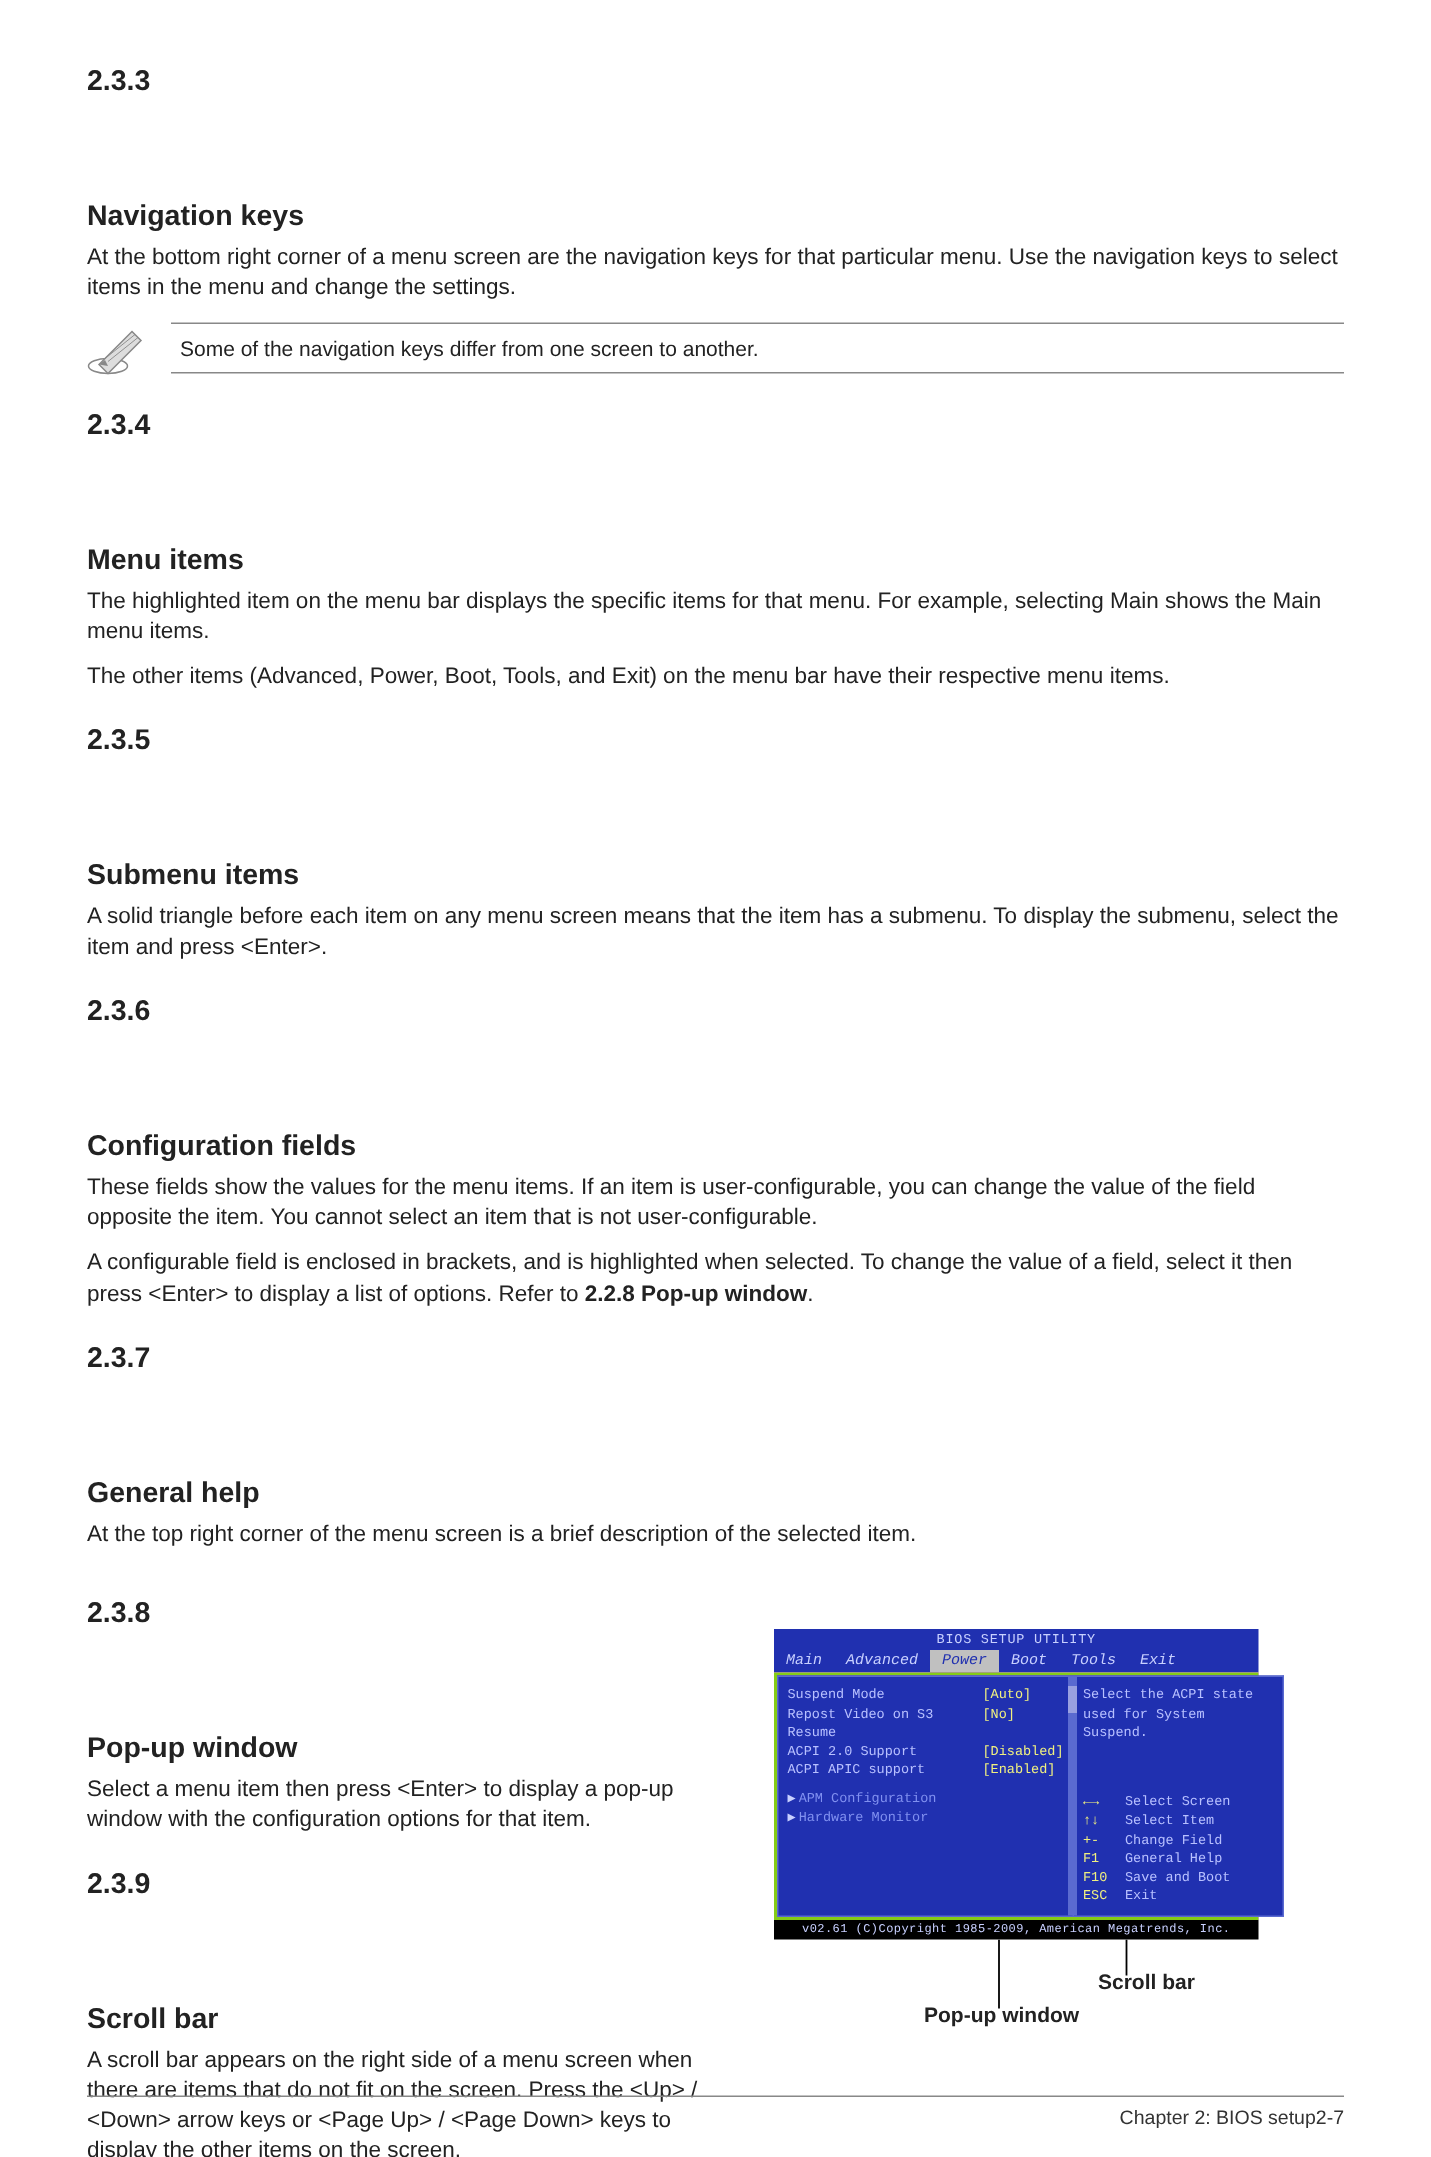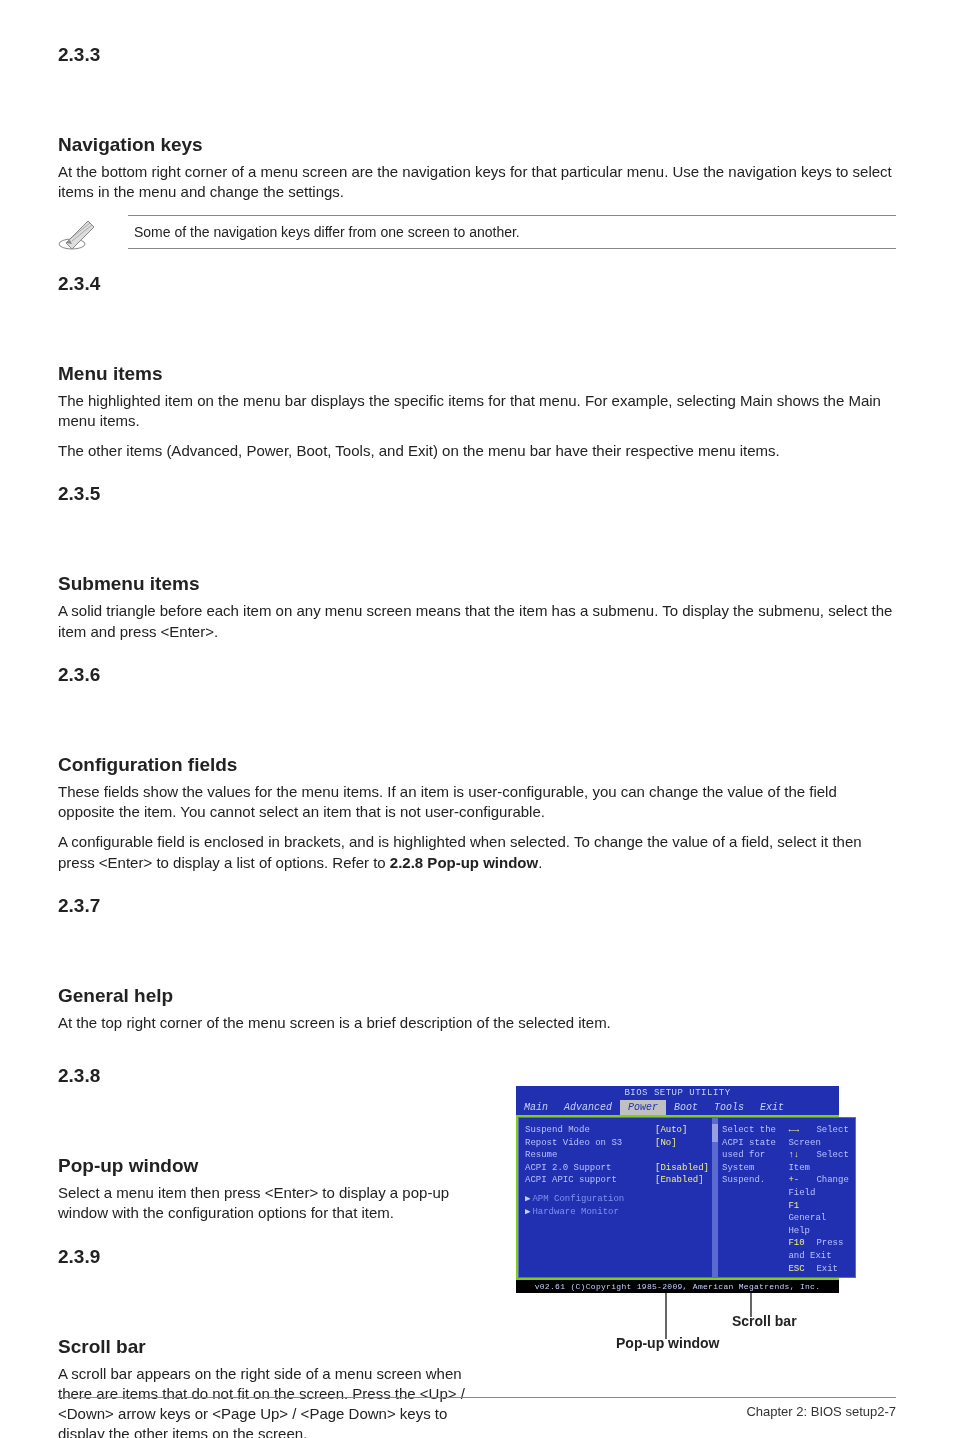--- a/index.html
+++ b/index.html
@@ -24,21 +24,21 @@
   .section-heading .num { width: 90px; flex: 0 0 90px; }
   .section-heading.first { margin-top: 0; }
   .body-text {
     font-size: 15px;
     line-height: 1.35;
     margin-bottom: 10px;
   }
   .note-box {
     display: flex;
     align-items: center;
-    gap: 28px;
+    gap: 14px;
     margin: 10px 0 12px 0;
     justify-content: flex-end;
   }
   .note-icon {
     flex: 0 0 42px;
     height: 38px;
     display: flex;
     align-items: center;
     justify-content: center;
   }
@@ -100,21 +100,21 @@
   .bios-side {
     flex: 0 0 140px;
     background: #2030b0;
     border: 1px solid #5a6ad0;
     border-left: none;
     padding: 6px 6px;
     color: #b8c0ff;
     font-size: 9px;
     line-height: 1.4;
     display: flex;
-    flex-direction: row;
+    flex-direction: column;
     justify-content: space-between;
   }
   .bios-side-top { color: #b8c0ff; }
   .bios-side .yellow { color: #f0f080; }
   .bios-scroll {
     position: absolute;
     right: -3px;
     top: 0;
     bottom: 0;
     width: 6px;
@@ -276,21 +276,21 @@
           <div class="bios-side-top">
             <div>Select the ACPI state</div>
             <div>used for System</div>
             <div>Suspend.</div>
           </div>
           <div>
             <div><span class="yellow" style="display:inline-block;width:28px">←→</span><span>Select Screen</span></div>
             <div><span class="yellow" style="display:inline-block;width:28px">↑↓</span><span>Select Item</span></div>
             <div><span class="yellow" style="display:inline-block;width:28px">+-</span><span>Change Field</span></div>
             <div><span class="yellow" style="display:inline-block;width:28px">F1</span><span>General Help</span></div>
-            <div><span class="yellow" style="display:inline-block;width:28px">F10</span><span>Press and Exit</span></div>
+            <div><span class="yellow" style="display:inline-block;width:28px">F10</span><span>Save and Boot</span></div>
             <div><span class="yellow" style="display:inline-block;width:28px">ESC</span><span>Exit</span></div>
           </div>
         </div>
       </div>
       <div class="bios-footer">v02.61 (C)Copyright 1985-2009, American Megatrends, Inc.</div>
     </div>
 
     <div class="caption-wrap">
       <svg class="pointer-line" width="380" height="70" style="left:0;top:0">
         <line x1="235" y1="0" x2="235" y2="24" stroke="#000" stroke-width="1.2"></line>

